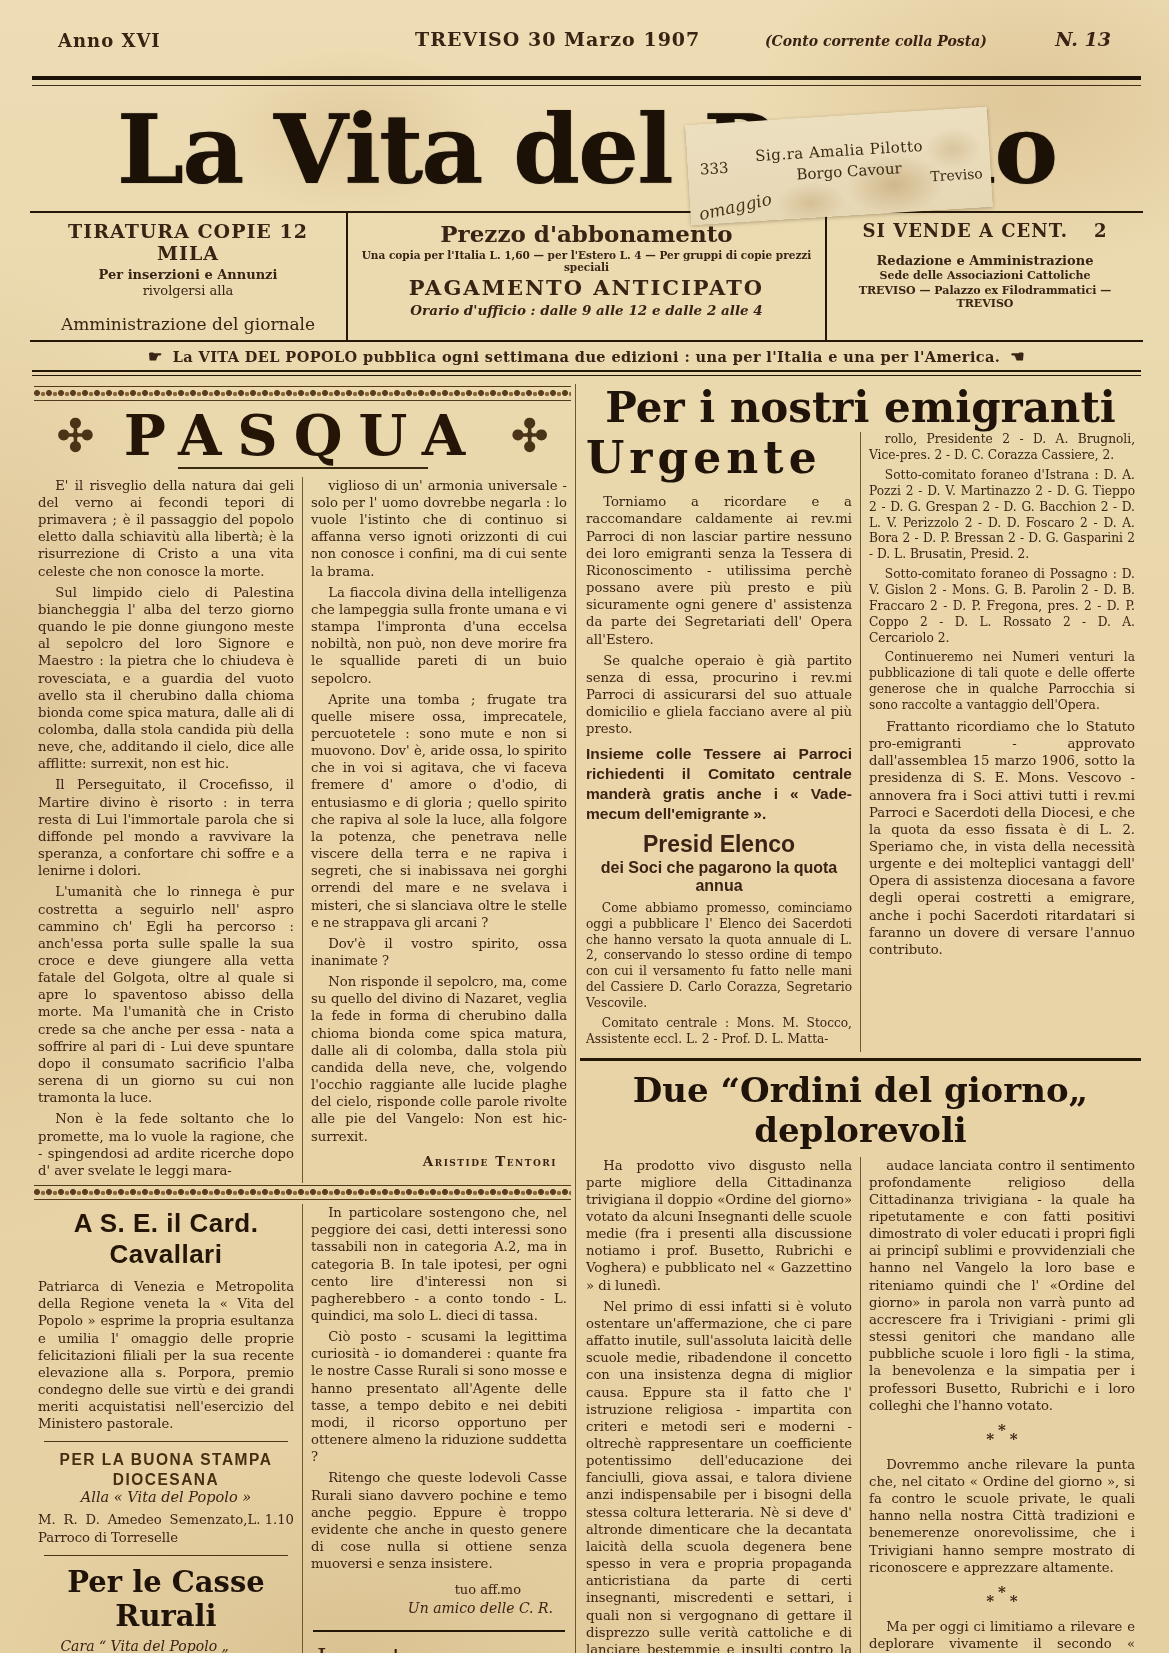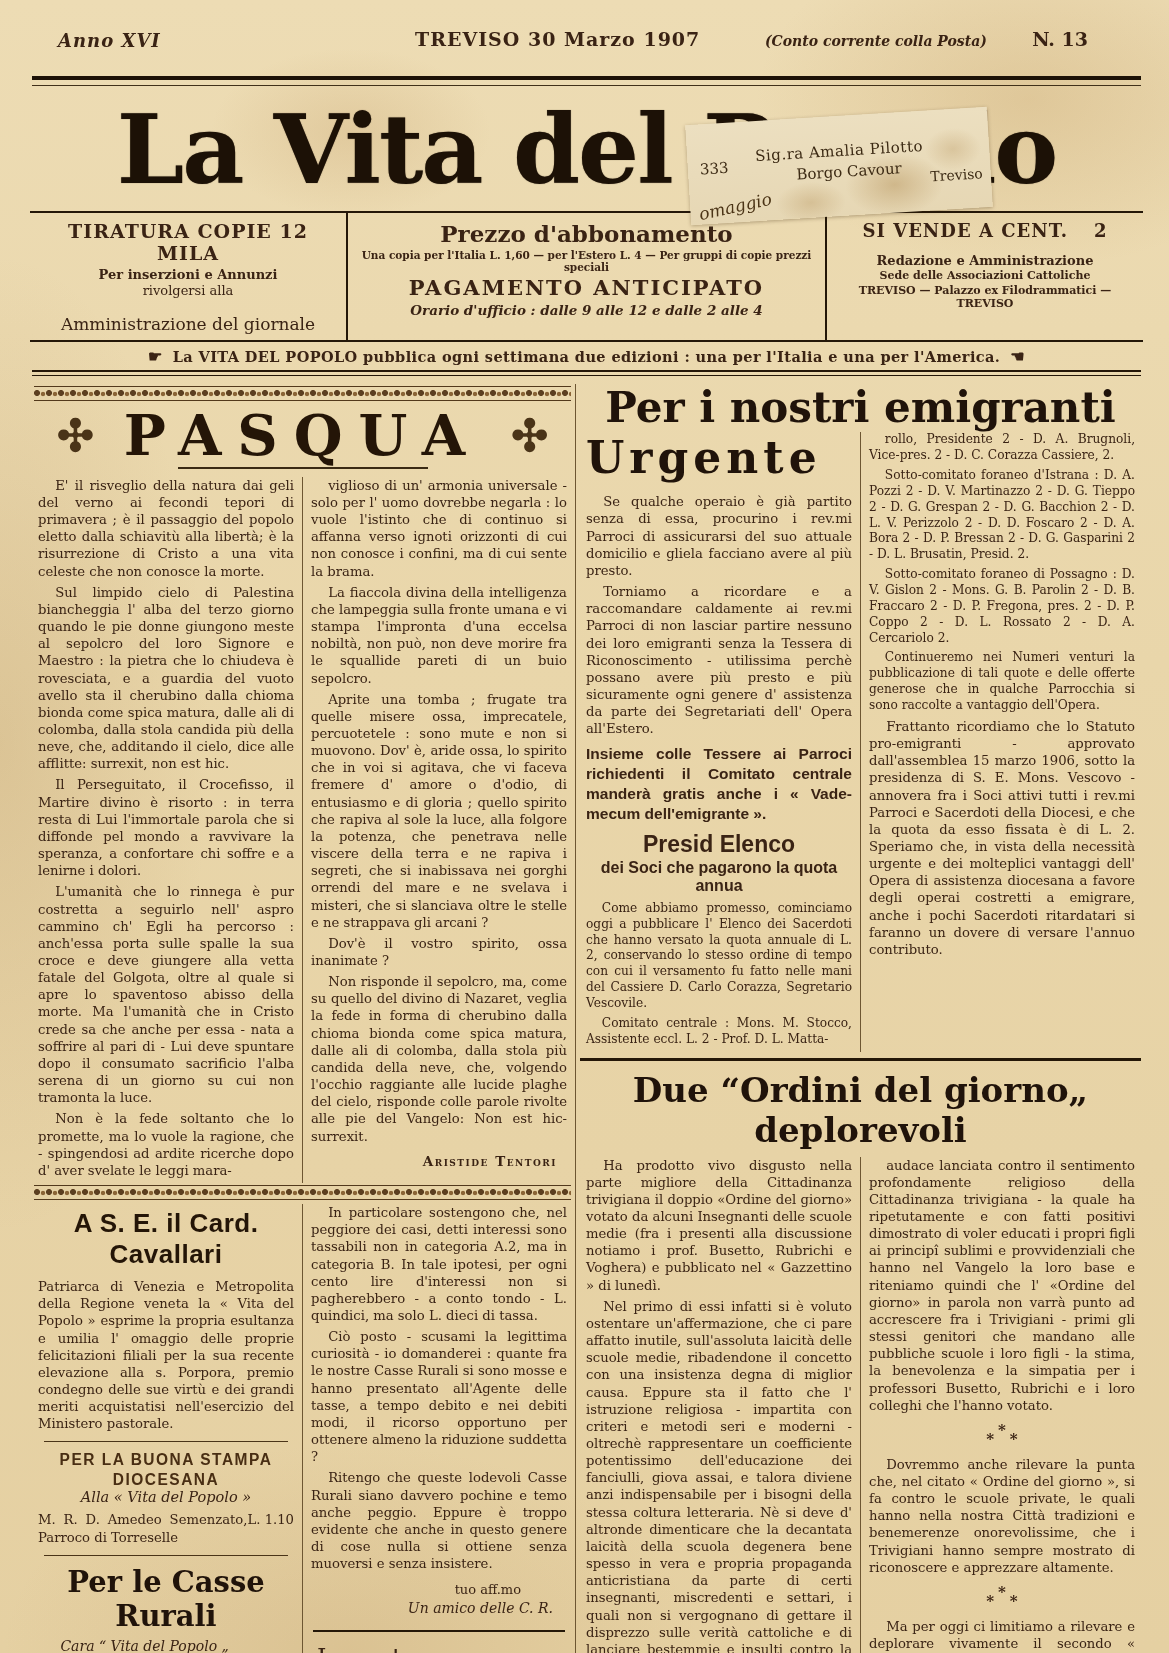--- a/index.html
+++ b/index.html
@@ -14,24 +14,24 @@
       radial-gradient(ellipse 420px 260px at 88% 6%, rgba(188,148,88,.28), transparent 65%),
       radial-gradient(ellipse 300px 700px at 0% 45%, rgba(165,125,70,.20), transparent 70%),
       radial-gradient(ellipse 500px 300px at 30% 100%, rgba(170,130,75,.18), transparent 70%),
       radial-gradient(ellipse 200px 120px at 30% 8%, rgba(190,150,95,.25), transparent 70%),
       linear-gradient(180deg,#eddcb4 0%,#e9d6aa 40%,#e5d0a2 100%);
   }
   .inner{padding:0 26px 0 30px;}
 
   
   .topline{position:relative;height:46px;padding-top:26px;font-weight:bold;}
-  .topline .anno{position:absolute;left:28px;top:30px;font-size:18px;letter-spacing:1px;font-style:italic;}
+  .topline .anno{position:absolute;left:28px;top:30px;font-size:18px;letter-spacing:1px;}
   .topline .date{position:absolute;left:385px;top:28px;font-size:19px;letter-spacing:1px;}
   .topline .conto{position:absolute;left:735px;top:33px;font-size:14px;font-style:italic;}
-  .topline .numero{position:absolute;right:55px;top:28px;font-size:19px;}
+  .topline .numero{position:absolute;right:32px;top:28px;font-size:19px;font-style:italic;}
   .rule-top{height:5px;border-top:4px solid #1d1207;border-bottom:1px solid #40301a;margin:4px 2px 0;}
 
   
   .masthead{
     text-align:center;margin:6px 0 2px;
     font-size:96px;line-height:1.2;font-weight:bold;
     letter-spacing:-2px;color:#1c1106;
     text-shadow:0 0 1px rgba(30,17,5,.6);
     white-space:nowrap;
   }
@@ -260,22 +260,22 @@
         </div>
       </section>
 
       <section class="right-half">
         <h1 class="emig-title">Per i nostri emigranti</h1>
 
         <div class="two-col">
           <div class="col">
             <h2 class="urgente">Urgente</h2>
             <div>
+                <p>Torniamo a ricordare e a raccomandare caldamente ai rev.mi Parroci di non lasciar partire nessuno dei loro emigranti senza la Tessera di Riconoscimento - utilissima perchè possano avere più presto e più sicuramente ogni genere d' assistenza da parte dei Segretariati dell' Opera all'Estero.</p>
                 <p>Se qualche operaio è già partito senza di essa, procurino i rev.mi Parroci di assicurarsi del suo attuale domicilio e gliela facciano avere al più presto.</p>
-                <p>Torniamo a ricordare e a raccomandare caldamente ai rev.mi Parroci di non lasciar partire nessuno dei loro emigranti senza la Tessera di Riconoscimento - utilissima perchè possano avere più presto e più sicuramente ogni genere d' assistenza da parte dei Segretariati dell' Opera all'Estero.</p>
               </div>
             <div class="notice">Insieme colle Tessere ai Parroci richiedenti il Comitato centrale manderà gratis anche i « Vade-mecum dell'emigrante ».</div>
             <div class="list-title">Presid Elenco</div>
             <div class="list-subtitle">dei Soci che pagarono la quota annua</div>
             <div class="small">
                 <p>Come abbiamo promesso, cominciamo oggi a pubblicare l' Elenco dei Sacerdoti che hanno versato la quota annuale di L. 2, conservando lo stesso ordine di tempo con cui il versamento fu fatto nelle mani del Cassiere D. Carlo Corazza, Segretario Vescovile.</p>
                 <p>Comitato centrale : Mons. M. Stocco, Assistente eccl. L. 2 - Prof. D. L. Matta-</p>
               </div>
           </div>
           <div class="col">

